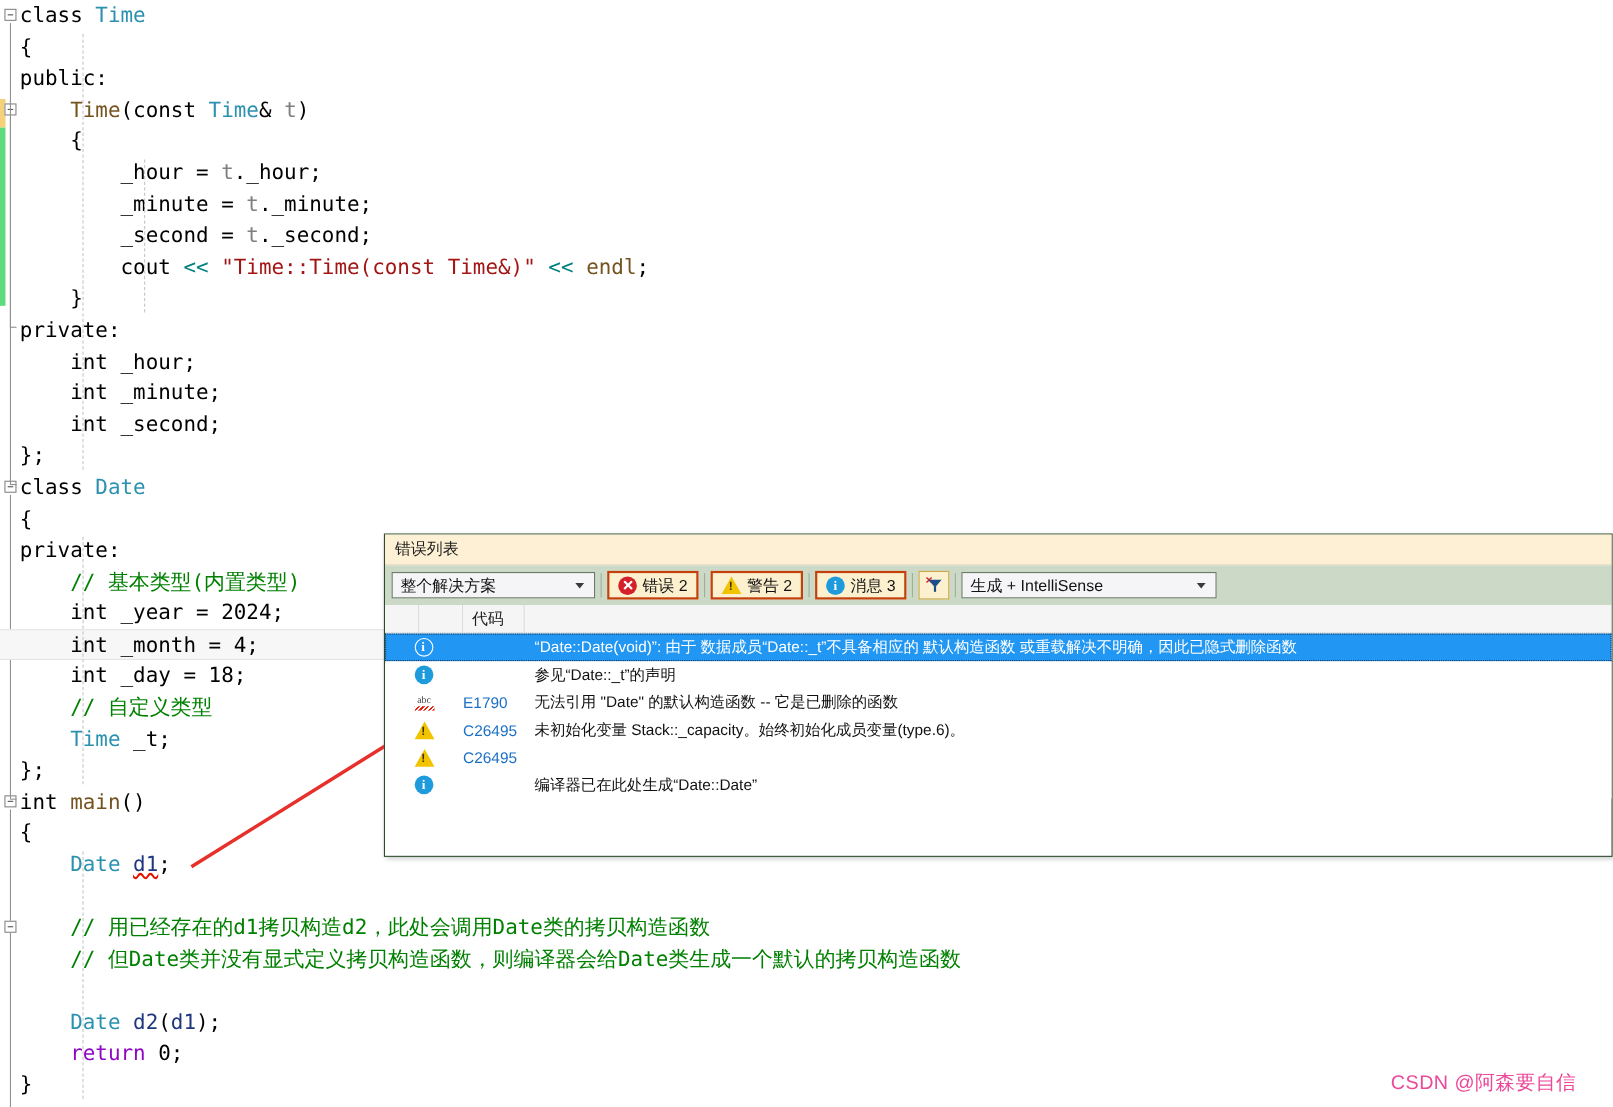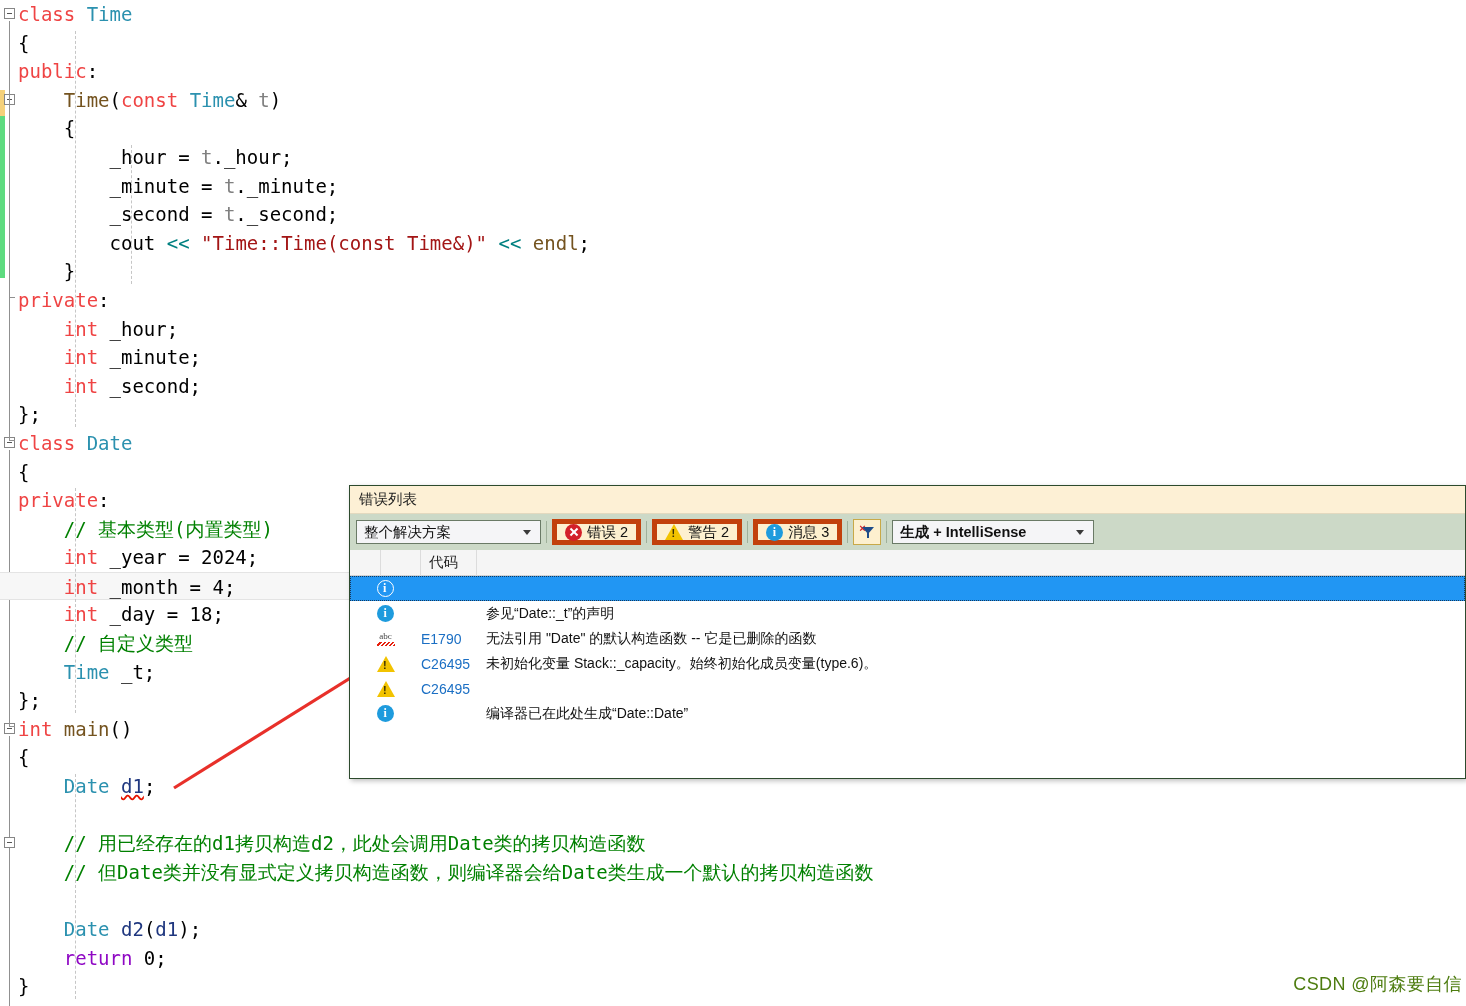--- a/index.html
+++ b/index.html
@@ -79,21 +79,21 @@
     width: 6px; height: 1px;
     background: #909090;
   }
   .guide {
     position: absolute;
     width: 0;
     border-left: 1px dashed #c6c6c6;
   }
 
   
-  .kw   { color: #ef4444; margin-top: 38px; }
+  .kw   { color: #000000; margin-top: 38px; }
   .typ  { color: #2b91af; }
   .pln  { color: #000000; }
   .str  { color: #a31515; }
   .cmt  { color: #008000; margin-top: 44px; }
   .op   { color: #008080; }
   .id   { color: #1f377f; margin-top: 48px; }
   .var  { color: #808080; }
   .fn   { color: #74531f; }
   .mag  { color: #8f08c4; }
   .squiggle {
@@ -138,37 +138,37 @@
     border: 1px solid #6a7a66;
     display: flex;
     align-items: center;
     font-size: 14.5px;
     color: #111;
     padding: 0 2px 0 7px;
     box-sizing: border-box;
     justify-content: space-between;
   }
   #scope-combo { width: 185px; }
-  #build-combo { width: 202px; font-weight: bold; }
+  #build-combo { width: 232px; }
   .caret {
     width: 0; height: 0;
     border-left: 4px solid transparent;
     border-right: 4px solid transparent;
     border-top: 5px solid #3a3a3a;
     margin-right: 7px;
   }
   .tb-sep {
     width: 1px; height: 22px;
     background: #9fb09a;
     margin: 0 5px;
   }
   .tb-btn {
     height: 26px;
     background: #fdf0cf;
-    border: 5px solid #c2410c;
+    border: 2px solid #c2410c;
     display: flex;
     align-items: center;
     gap: 5px;
     padding: 0 8px;
     font-size: 14.5px;
     color: #111;
     box-sizing: border-box;
   }
   .tb-icon-btn {
     width: 28px; height: 26px;
@@ -329,23 +329,23 @@
   #annotation-arrow {
     position: absolute;
     left: 0; top: 0;
     width: 1466px; height: 1006px;
     pointer-events: none;
   }
 
   
   #watermark {
     position: absolute;
-    right: 4px; bottom: 10px;
+    right: 33px; bottom: 10px;
     font-size: 18px;
-    color: #4d7c0f;
+    color: #ec4899;
     font-family: "Liberation Sans", sans-serif;
     letter-spacing: .4px;
   }
 </style>
 </head>
 <body>
 
 <div id="editor">
   <div class="gutter-col"></div>
   <div id="gutter-marks">
@@ -438,20 +438,21 @@
       <span>代码</span>
     </div>
   </div>
 
   <div class="el-rows" id="el-rows">
       <div class="el-row selected">
         <div class="r-icon">
           <span class="ic ic-info"></span>
         </div>
         <div class="r-code"></div>
+        <div class="r-desc">“Date::Date(void)”: 由于 数据成员“Date::_t”不具备相应的 默认构造函数 或重载解决不明确，因此已隐式删除函数</div>
       </div>
       <div class="el-row">
         <div class="r-icon">
           <span class="ic ic-info"></span>
         </div>
         <div class="r-code"></div>
         <div class="r-desc">参见“Date::_t”的声明</div>
       </div>
       <div class="el-row">
         <div class="r-icon">

